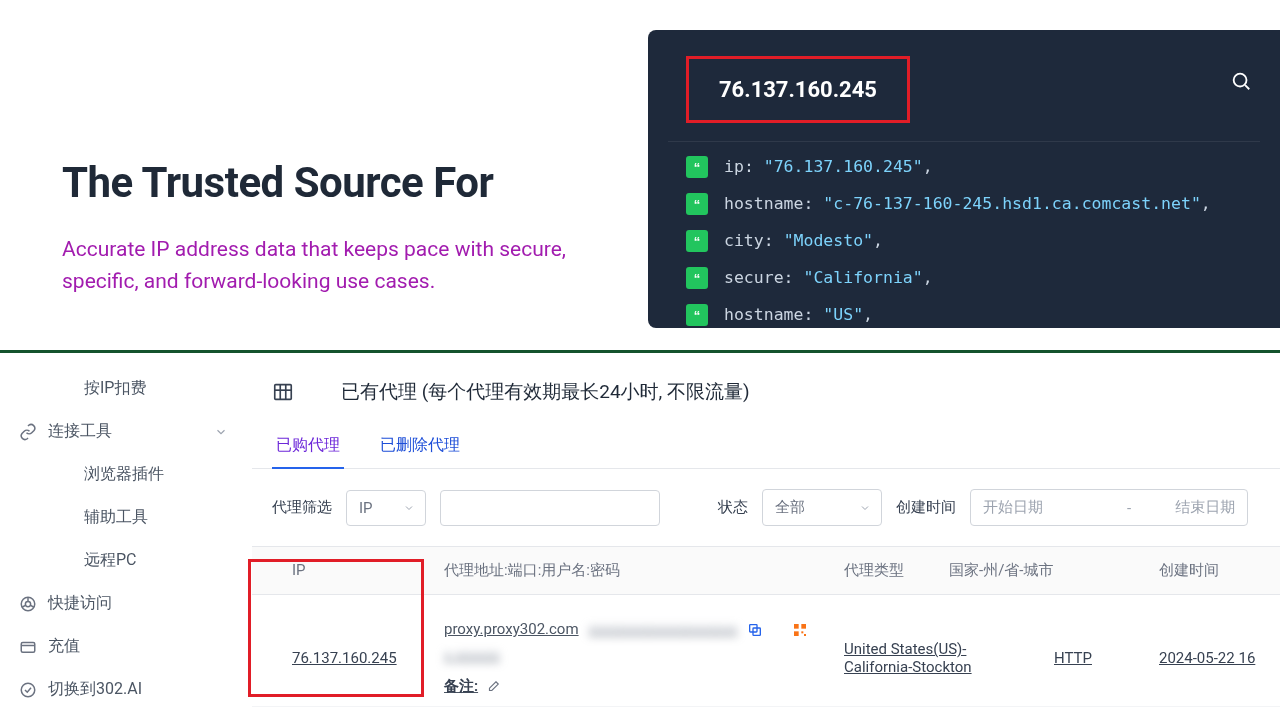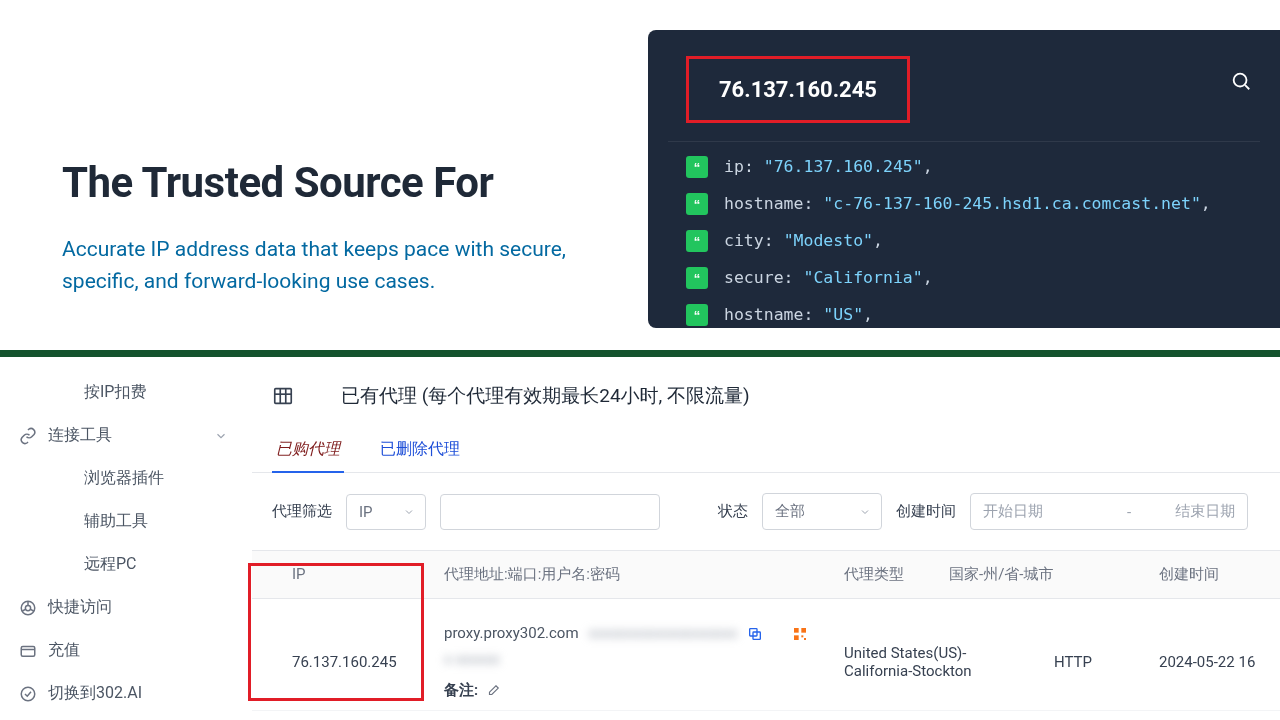--- a/index.html
+++ b/index.html
@@ -2,56 +2,56 @@
 <html><head>
 <meta charset="utf-8">
 <style>
 * { margin: 0; padding: 0; box-sizing: border-box; }
 body { font-family: -apple-system, BlinkMacSystemFont, "Segoe UI", Roboto, "Helvetica Neue", Arial, sans-serif; background: #fff; width: 1280px; height: 720px; overflow: hidden; position: relative; }
 
 
 .hero-section { position: absolute; top: 0; left: 0; width: 1280px; height: 350px; }
 .hero-left { position: absolute; left: 62px; top: 160px; width: 520px; }
 .hero-title { font-size: 42px; font-weight: 700; color: #1f2937; line-height: 1.1; letter-spacing: -0.5px; }
-.hero-sub { font-size: 21px; color: #0369a1; margin-top: 28px; line-height: 1.5; }
+.hero-sub { font-size: 21px; color: #a21caf; margin-top: 28px; line-height: 1.5; }
 
 
 .dark-card { position: absolute; right: 0; top: 30px; width: 632px; height: 298px; background: #1e293b; border-radius: 8px 0 0 8px; color: #e2e8f0; padding: 0; }
 .search-row { display: flex; align-items: center; padding: 26px 38px 0 38px; position: relative; }
 .search-box-highlight { border: 3px solid #e11d27; padding: 18px 30px; display: inline-block; }
 .search-ip { font-size: 22px; font-weight: 700; color: #fff; }
 .search-icon-wrap { position: absolute; right: 28px; top: 40px; }
 .search-divider { height: 1px; background: rgba(255,255,255,0.08); margin: 18px 20px 0 20px; }
 
 .kv-list { padding: 14px 38px 0 38px; font-family: "Consolas", "Monaco", monospace; font-size: 16.5px; line-height: 1.0; }
 .kv-row { display: flex; align-items: center; margin-bottom: 15px; }
 .kv-quote-badge { width: 22px; height: 22px; background: #22c55e; border-radius: 3px; display: flex; align-items: center; justify-content: center; margin-right: 16px; flex-shrink: 0; }
 .kv-quote-badge span { color: #fff; font-size: 13px; font-weight: 700; font-family: Arial; }
 .kv-key { color: #cbd5e1; }
 .kv-colon { color: #cbd5e1; }
 .kv-val { color: #7dd3fc; }
 .kv-comma { color: #cbd5e1; }
 
 
-.admin-panel { position: absolute; left: 0; top: 350px; width: 1280px; height: 370px; background: #fff; display: flex; border-top: 7px solid #14532d; justify-content: flex-end; }
+.admin-panel { position: absolute; left: 0; top: 350px; width: 1280px; height: 370px; background: #fff; display: flex; border-top: 3px solid #14532d; justify-content: flex-end; }
 
 .sidebar { width: 252px; padding: 14px 0 0 0; }
 .sb-item { display: flex; align-items: center; padding: 11px 22px 11px 48px; color: #4b5563; font-size: 16px; cursor: pointer; position: relative; }
 .sb-item.with-icon { padding-left: 48px; }
 .sb-icon { position: absolute; left: 18px; width: 20px; height: 20px; display: flex; align-items: center; justify-content: center; color: #6b7280; }
 .sb-item.indent { padding-left: 84px; }
 .sb-chevron { position: absolute; right: 24px; }
 
 .main-area { flex: 1; padding: 0; }
 .main-header { display: flex; align-items: center; padding: 26px 0 18px 20px; font-size: 19px; color: #1f2937; gap: 35px; }
 .table-icon { margin-right: 12px; }
 
 .tabs { display: flex; border-bottom: 1px solid #e5e7eb; padding-left: 20px; }
 .tab { padding: 12px 4px; margin-right: 32px; font-size: 16px; color: #1d4ed8; cursor: pointer; position: relative; }
-.tab.active { color: #7f1d1d; font-style: italic; }
+.tab.active { color: #6d28d9; }
 .tab.active::after { content: ""; position: absolute; left: 0; right: 0; bottom: -1px; height: 2px; background: #2563eb; }
 
 .filters { display: flex; align-items: center; padding: 20px 0 20px 20px; gap: 14px; font-size: 15px; color: #374151; }
 .filter-label { }
 .filter-select { border: 1px solid #d1d5db; border-radius: 4px; padding: 8px 34px 8px 12px; background: #fff; position: relative; min-width: 80px; color: #6b7280; }
 .filter-select.wide { min-width: 120px; }
 .filter-input { border: 1px solid #d1d5db; border-radius: 4px; padding: 8px 12px; width: 220px; color: #9ca3af; }
 .chev-dn { position: absolute; right: 10px; top: 50%; transform: translateY(-50%); }
 .date-range { display: flex; align-items: center; border: 1px solid #d1d5db; border-radius: 4px; padding: 8px 12px; gap: 12px; color: #9ca3af; }
 
@@ -60,21 +60,21 @@
 .th-row { border-bottom: 1px solid #e5e7eb; background: #fafafa; }
 .th, .td { padding: 14px 12px; font-size: 15px; color: #374151; }
 .th { color: #6b7280; font-weight: 400; }
 .col-ip { width: 180px; padding-left: 40px; }
 .col-addr { width: 400px; }
 .col-loc { width: 210px; }
 .col-type { width: 105px; }
 .col-ctime { width: 130px; }
 
 .td-row { border-bottom: 1px solid #f3f4f6; position: relative; }
-.td-row .td { padding-top: 22px; padding-bottom: 6px; }
+.td-row .td { padding-top: 22px; padding-bottom: 6px; text-decoration: underline; }
 .addr-cell { color: #4b5563; font-size: 15px; line-height: 1.7; }
 .addr-line1 { display: flex; align-items: center; gap: 10px; }
 .blur-span { filter: blur(4px); color: #9ca3af; }
 .copy-icon { color: #2563eb; }
 .qr-icon { color: #f97316; margin-left: auto; margin-right: 12px; }
 .remark-row { display: flex; align-items: center; gap: 8px; margin-top: 6px; font-weight: 600; color: #374151; }
 
 .highlight-box-bottom { position: absolute; border: 3px solid #e11d27; pointer-events: none; }
 
 svg { display: block; }

